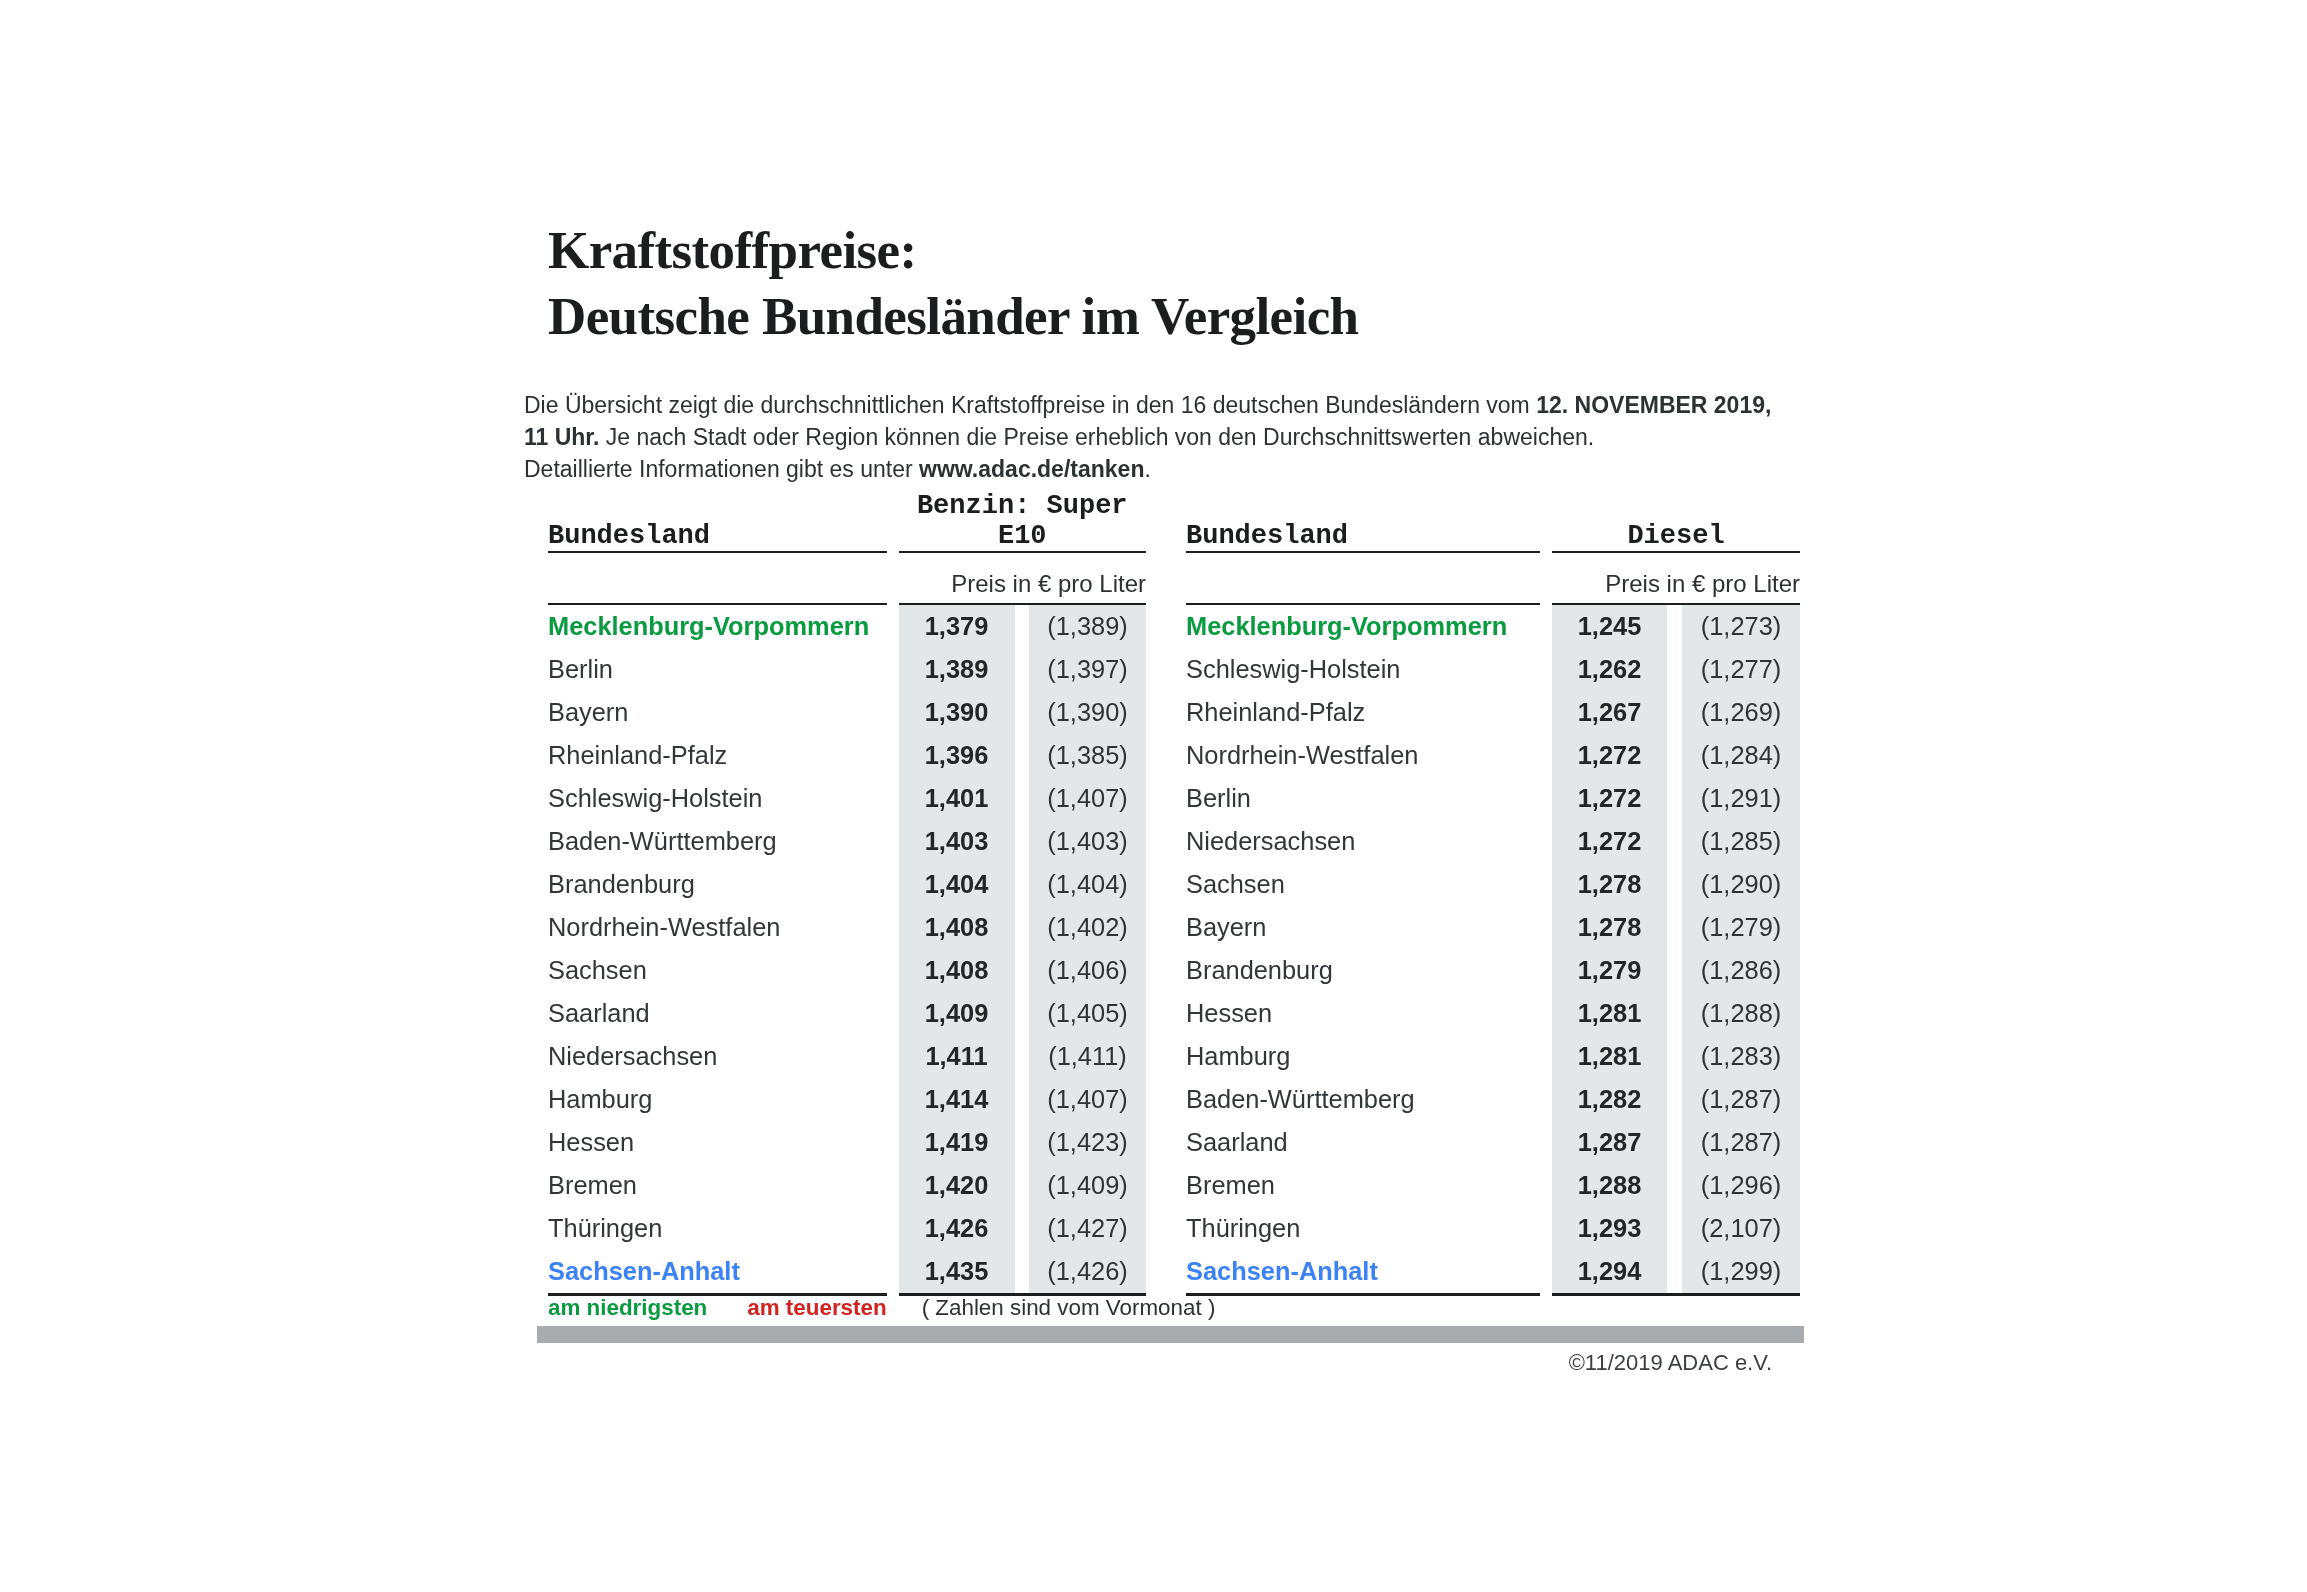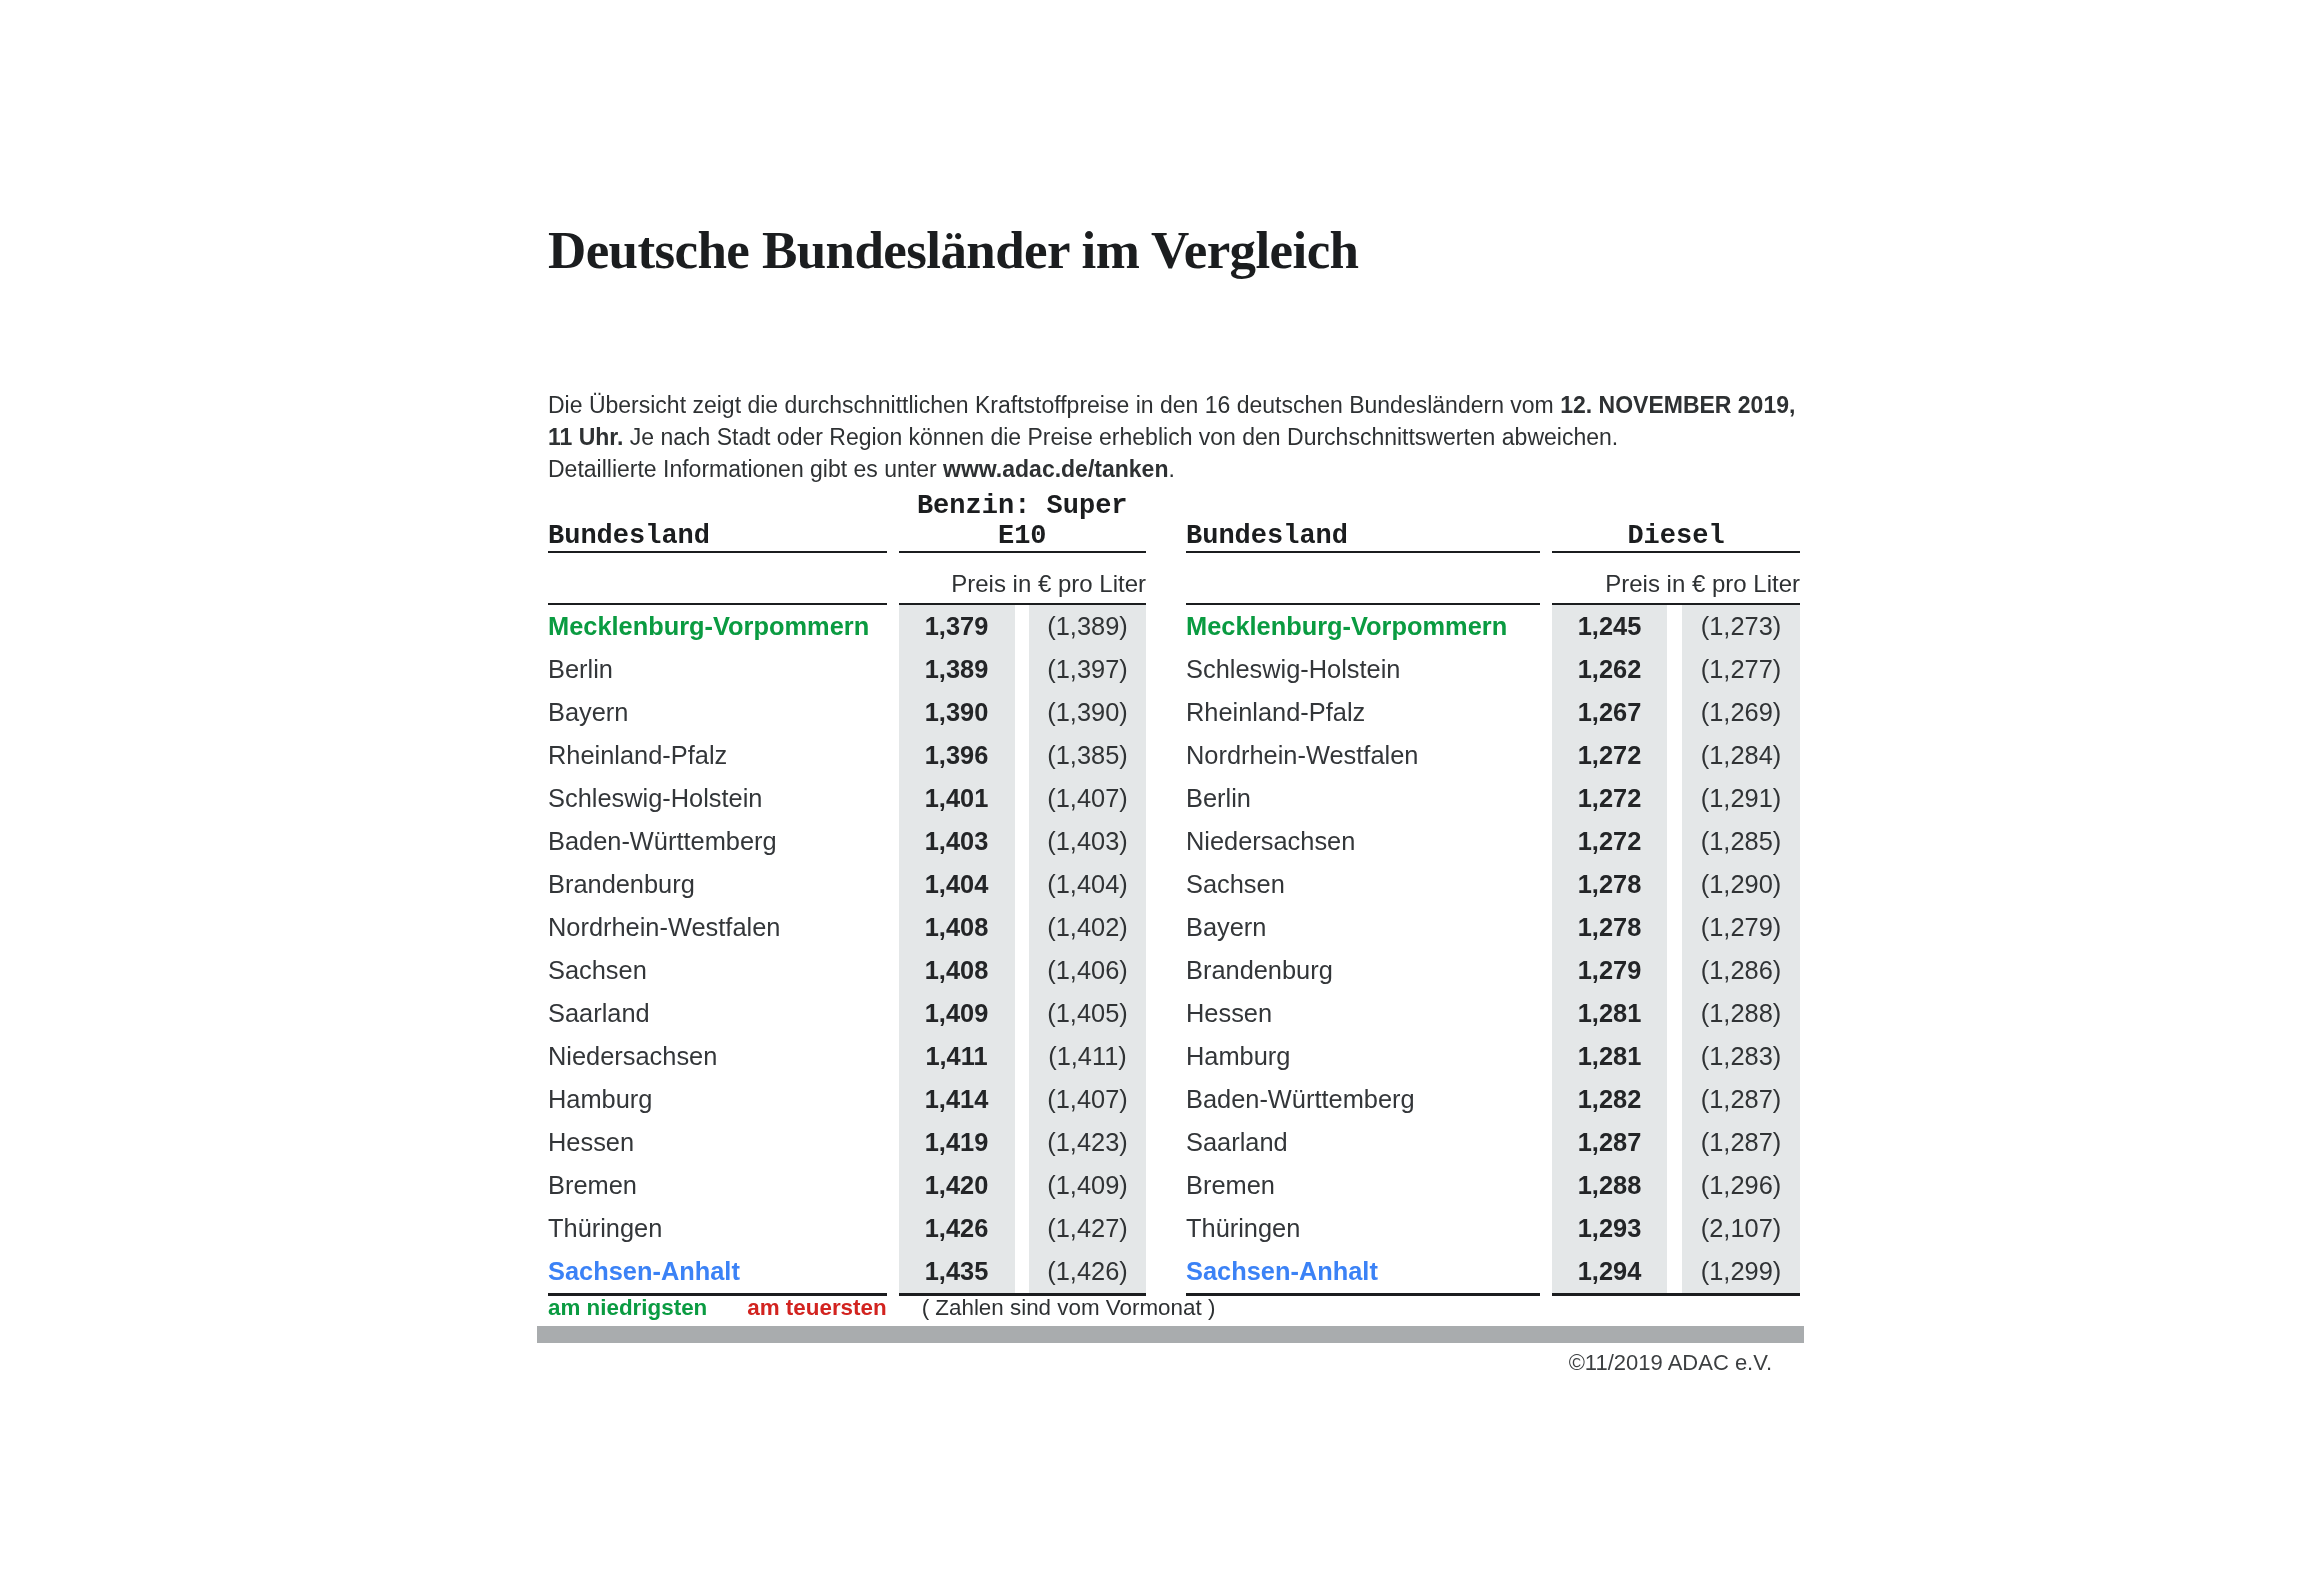--- a/index.html
+++ b/index.html
@@ -4,21 +4,21 @@
 <style>
   html,body{margin:0;padding:0;background:#ffffff;}
   #canvas{position:relative;width:2307px;height:1593px;background:#ffffff;overflow:hidden;
           font-family:"Liberation Sans",sans-serif;color:#2e3133;}
 
   
   .title{position:absolute;left:548px;top:218px;font-family:"Liberation Serif",serif;
          font-weight:700;font-size:53px;line-height:1.24;letter-spacing:-0.6px;color:#1b1d1f;}
 
   
-  .intro{position:absolute;left:548px;top:389px;width:1289px;font-size:23px;line-height:1.40;color:#2e3133;}
+  .intro{position:absolute;left:524px;top:389px;width:1289px;font-size:23px;line-height:1.40;color:#2e3133;}
   .intro .b{font-weight:700;}
 
   
   .ptable{position:absolute;top:511px;}
   .t-benzin{left:548px; --wn:339px;--g1:11.5px;--c1:116px;--g2:14.5px;--c2:117px;}
   .t-diesel{left:1186px;--wn:354px;--g1:12px;--c1:115px;--g2:15px;--c2:118px;}
   .trow{display:flex;}
   .wn{width:var(--wn);} .g1{width:var(--g1);} .c1{width:var(--c1);}
   .g2{width:var(--g2);} .c2{width:var(--c2);}
   .wp{width:calc(var(--c1) + var(--g2) + var(--c2));}
@@ -49,20 +49,21 @@
   .bar{position:absolute;left:537px;top:1326px;width:1267px;height:17px;background:#a9acae;}
   .copyright{position:absolute;left:516px;top:1350px;width:1256px;text-align:right;
              font-size:22px;color:#3c3f41;}
 </style>
 </head>
 <body>
 
 <div id="canvas">
 
   <div class="title">
+    <div>Kraftstoffpreise:</div>
     <div>Deutsche Bundesländer im Vergleich</div>
   </div>
 
   <div class="intro"><span>Die Übersicht zeigt die durchschnittlichen Kraftstoffpreise in den 16 deutschen Bundesländern vom </span><span class="b">12. NOVEMBER 2019,</span><br><span class="b">11 Uhr.</span><span> Je nach Stadt oder Region können die Preise erheblich von den Durchschnittswerten abweichen.</span><br><span>Detaillierte Informationen gibt es unter </span><span class="b">www.adac.de/tanken</span><span>.</span></div>
 
   <div class="ptable t-benzin" id="t-benzin">
       <div class="trow">
         <div class="hcell wn">Bundesland</div>
         <div class="g1"></div>
         <div class="hcell hfuel wp">Benzin: Super E10</div>

